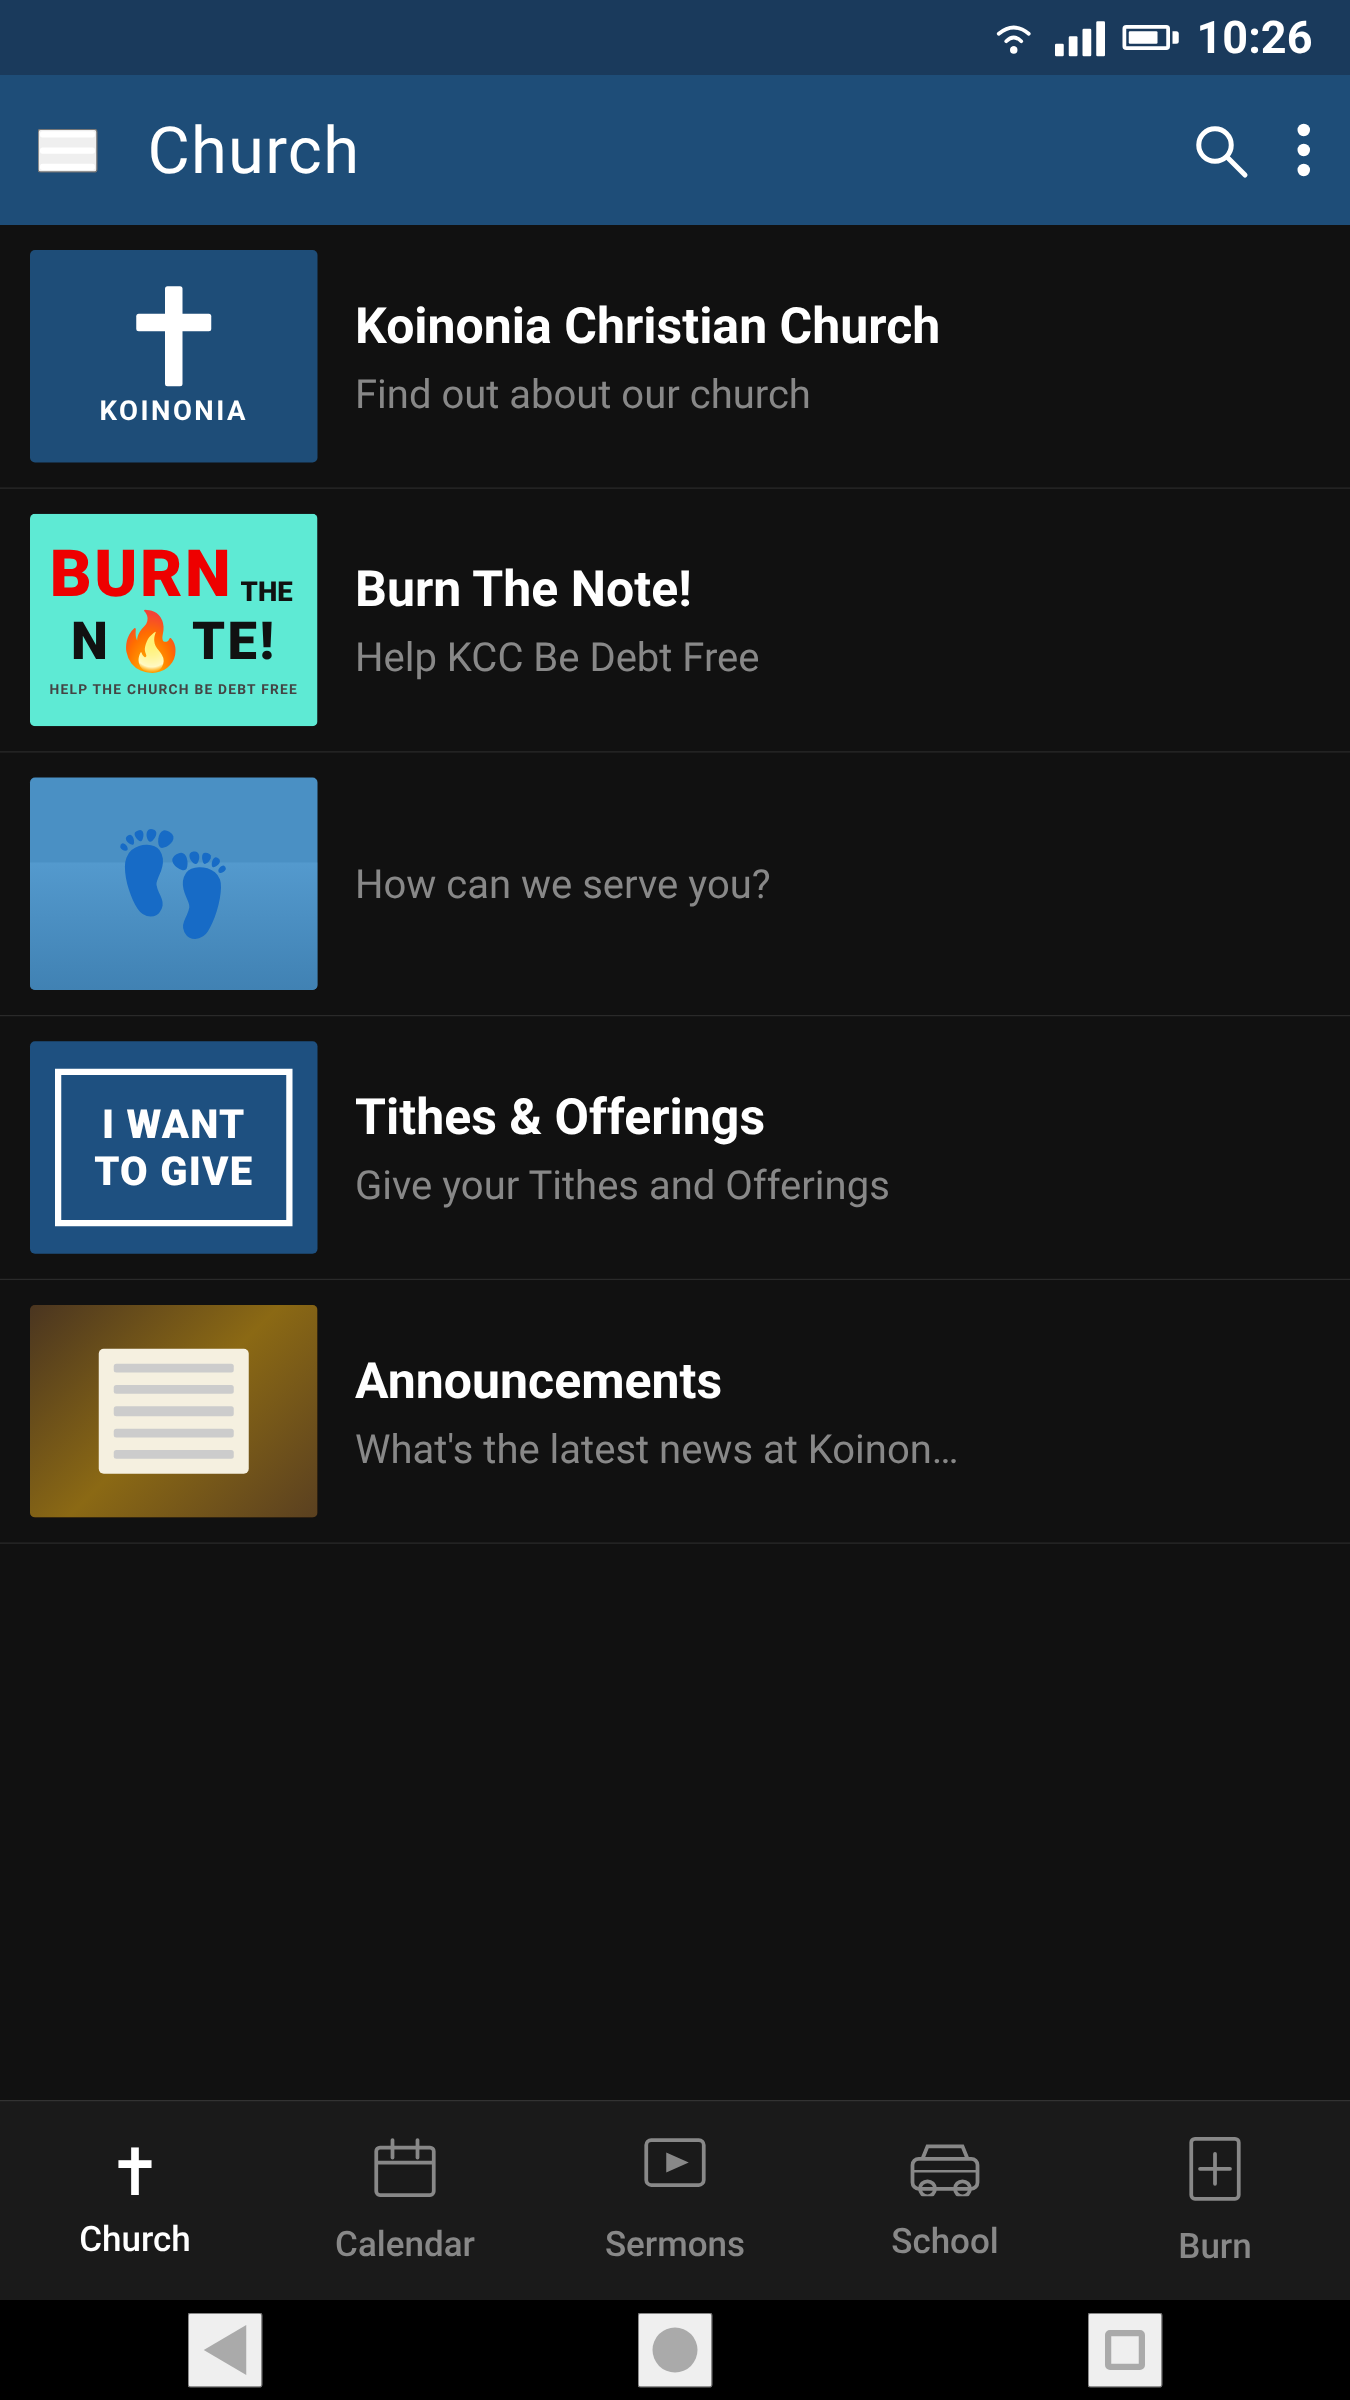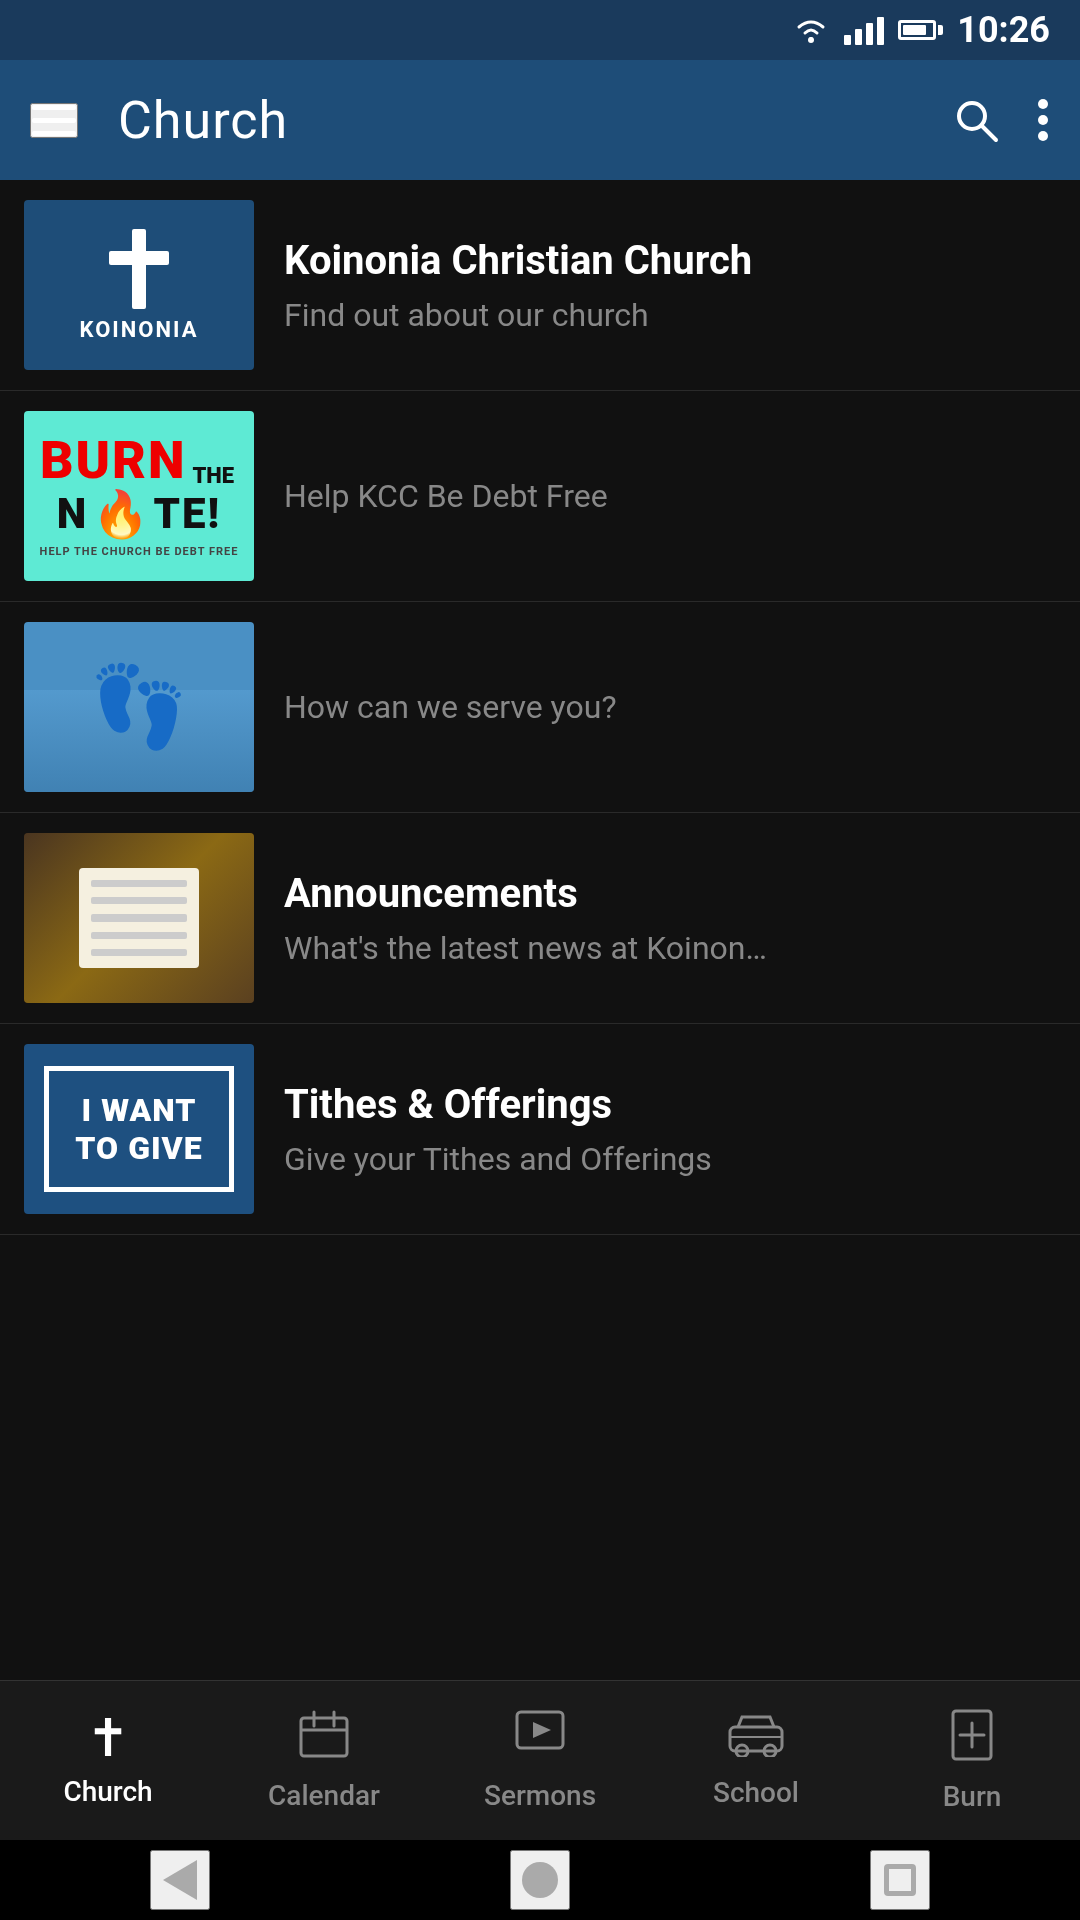--- a/index.html
+++ b/index.html
@@ -474,31 +474,45 @@
         </div>
         <div class="burn-note-row">
           <span class="burn-note" style="font-size:42px;font-weight:900;color:#111;">N</span>
           <span style="color:#e00;font-size:46px;font-weight:900;">🔥</span>
           <span class="burn-note" style="font-size:42px;font-weight:900;color:#111;">TE!</span>
         </div>
         <span class="burn-sub" style="font-size:11px;color:#444;font-weight:bold;text-align:center;">HELP THE CHURCH BE DEBT FREE</span>
       </div>
     </div>
     <div class="item-text">
+      <span class="item-title">Burn The Note!</span>
       <span class="item-subtitle">Help KCC Be Debt Free</span>
     </div>
   </div>
 
   <div class="list-item">
     <div class="item-thumb thumb-connect">
       <div class="connect-floor"></div>
       <span style="font-size:80px;position:relative;z-index:2;">👣</span>
     </div>
     <div class="item-text">
       <span class="item-subtitle">How can we serve you?</span>
+    </div>
+  </div>
+
+  <div class="list-item">
+    <div class="item-thumb thumb-give">
+      <div class="give-text-box">
+        <div class="give-i-want">I WANT</div>
+        <div class="give-to-give">TO GIVE</div>
+      </div>
+    </div>
+    <div class="item-text">
+      <span class="item-title">Tithes &amp; Offerings</span>
+      <span class="item-subtitle">Give your Tithes and Offerings</span>
     </div>
   </div>
 
   <div class="list-item">
     <div class="item-thumb thumb-announce">
       <div class="notebook-icon">
         <div class="notebook-lines">
           <div class="notebook-line"></div>
           <div class="notebook-line"></div>
           <div class="notebook-line"></div>
@@ -506,33 +520,20 @@
           <div class="notebook-line"></div>
         </div>
       </div>
     </div>
     <div class="item-text">
       <span class="item-title">Announcements</span>
       <span class="item-subtitle">What's the latest news at Koinon…</span>
     </div>
   </div>
 
-  <div class="list-item">
-    <div class="item-thumb thumb-give">
-      <div class="give-text-box">
-        <div class="give-i-want">I WANT</div>
-        <div class="give-to-give">TO GIVE</div>
-      </div>
-    </div>
-    <div class="item-text">
-      <span class="item-title">Tithes &amp; Offerings</span>
-      <span class="item-subtitle">Give your Tithes and Offerings</span>
-    </div>
-  </div>
-
 </div>
 
 <div class="bottom-nav">
 
   <div class="nav-item active">
     <span class="nav-icon" style="color:#fff;">✝</span>
     <span class="nav-label" style="color:#fff;">Church</span>
   </div>
 
   <div class="nav-item">

